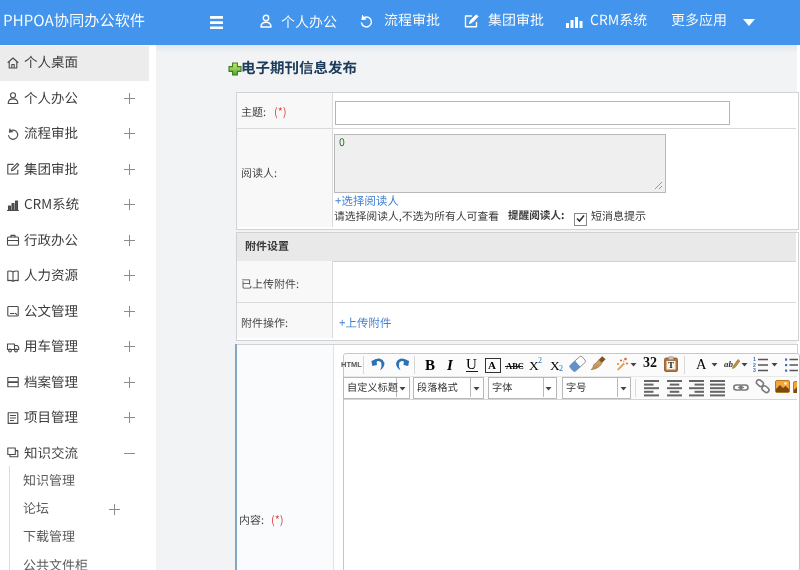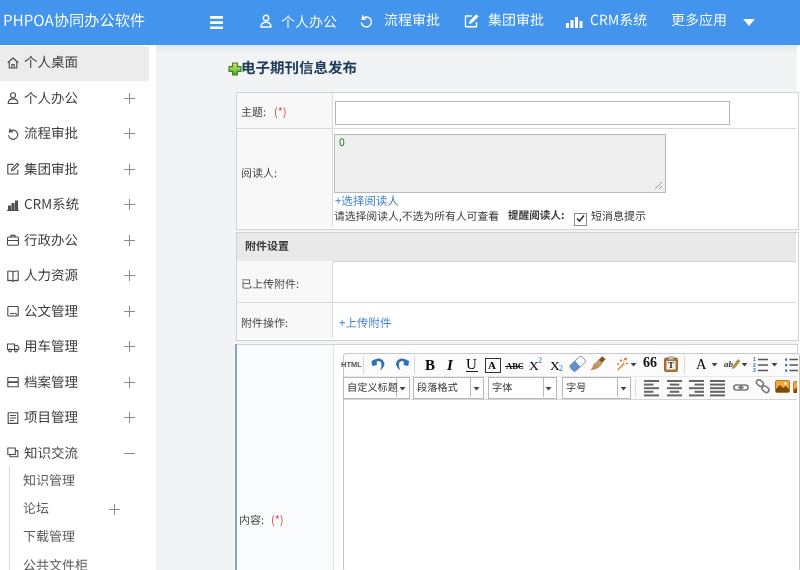--- a/index.html
+++ b/index.html
@@ -716,21 +716,21 @@
         <circle cx="11.5" cy="3" r="1.3"></circle>
         <circle cx="7" cy="4.5" r="1.1"></circle>
         <circle cx="13" cy="7.5" r="1"></circle>
         <circle cx="4" cy="8" r="0.9"></circle>
       </g>
       <circle cx="9.7" cy="5.2" r="0.8" fill="#f0a040"></circle>
     </svg>
     <svg style="position:absolute;left:480.0px;top:317.0px" width="7" height="5">
       <path d="M0.5 1 H6.5 L3.5 4.5 Z" fill="#444"></path>
     </svg>
-    <span style="position:absolute;left:493.0px;top:310.0px;font-family:'Liberation Serif',serif;font-size:14px;font-weight:bold;color:#111;letter-spacing:-1pxline-height:1;">66</span>
+    <span style="position:absolute;left:493.0px;top:310.0px;font-family:'Liberation Serif',serif;font-size:14px;font-weight:bold;color:#111;letter-spacing:-1pxline-height:1;">32</span>
     <svg style="position:absolute;left:514px;top:311px" width="14" height="16">
       <rect x="0.5" y="2" width="13" height="13.5" rx="1.5" fill="#b5713a" stroke="#8a5225" stroke-width="0.8"></rect>
       <rect x="4.5" y="0.7" width="5" height="3" rx="1" fill="#c8c8c8" stroke="#888" stroke-width="0.6"></rect>
       <rect x="2.5" y="5" width="9" height="8.5" fill="#f5f5f0"></rect>
       <text x="7" y="12" font-family="Liberation Serif" font-size="9" font-weight="bold" fill="#222" text-anchor="middle">T</text>
     </svg>
     <div style="position:absolute;left:534.0px;top:311px;width:1px;height:18px;background:#d8d8d8"></div>
     <span style="position:absolute;left:546.0px;top:311.0px;font-family:'Liberation Serif',serif;font-size:14.5px;color:#1a1a1aline-height:1;">A</span>
     <svg style="position:absolute;left:561.0px;top:317.0px" width="7" height="5">
       <path d="M0.5 1 H6.5 L3.5 4.5 Z" fill="#444"></path>

